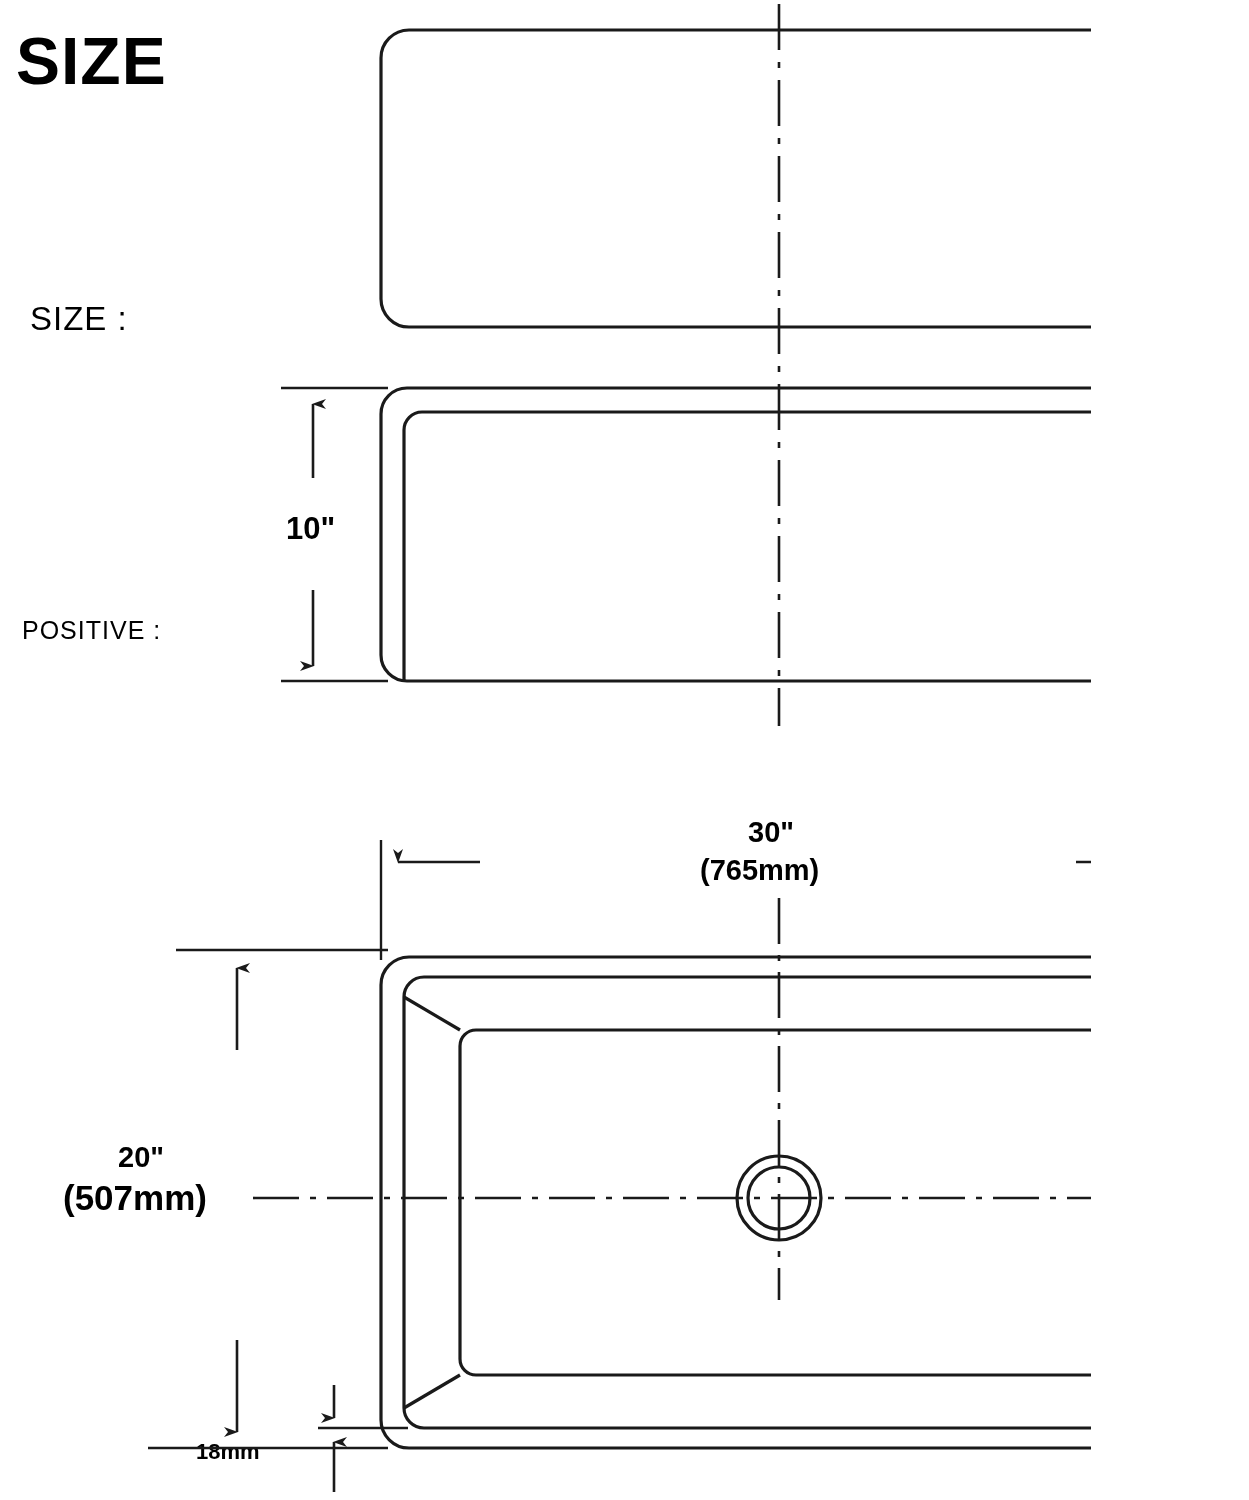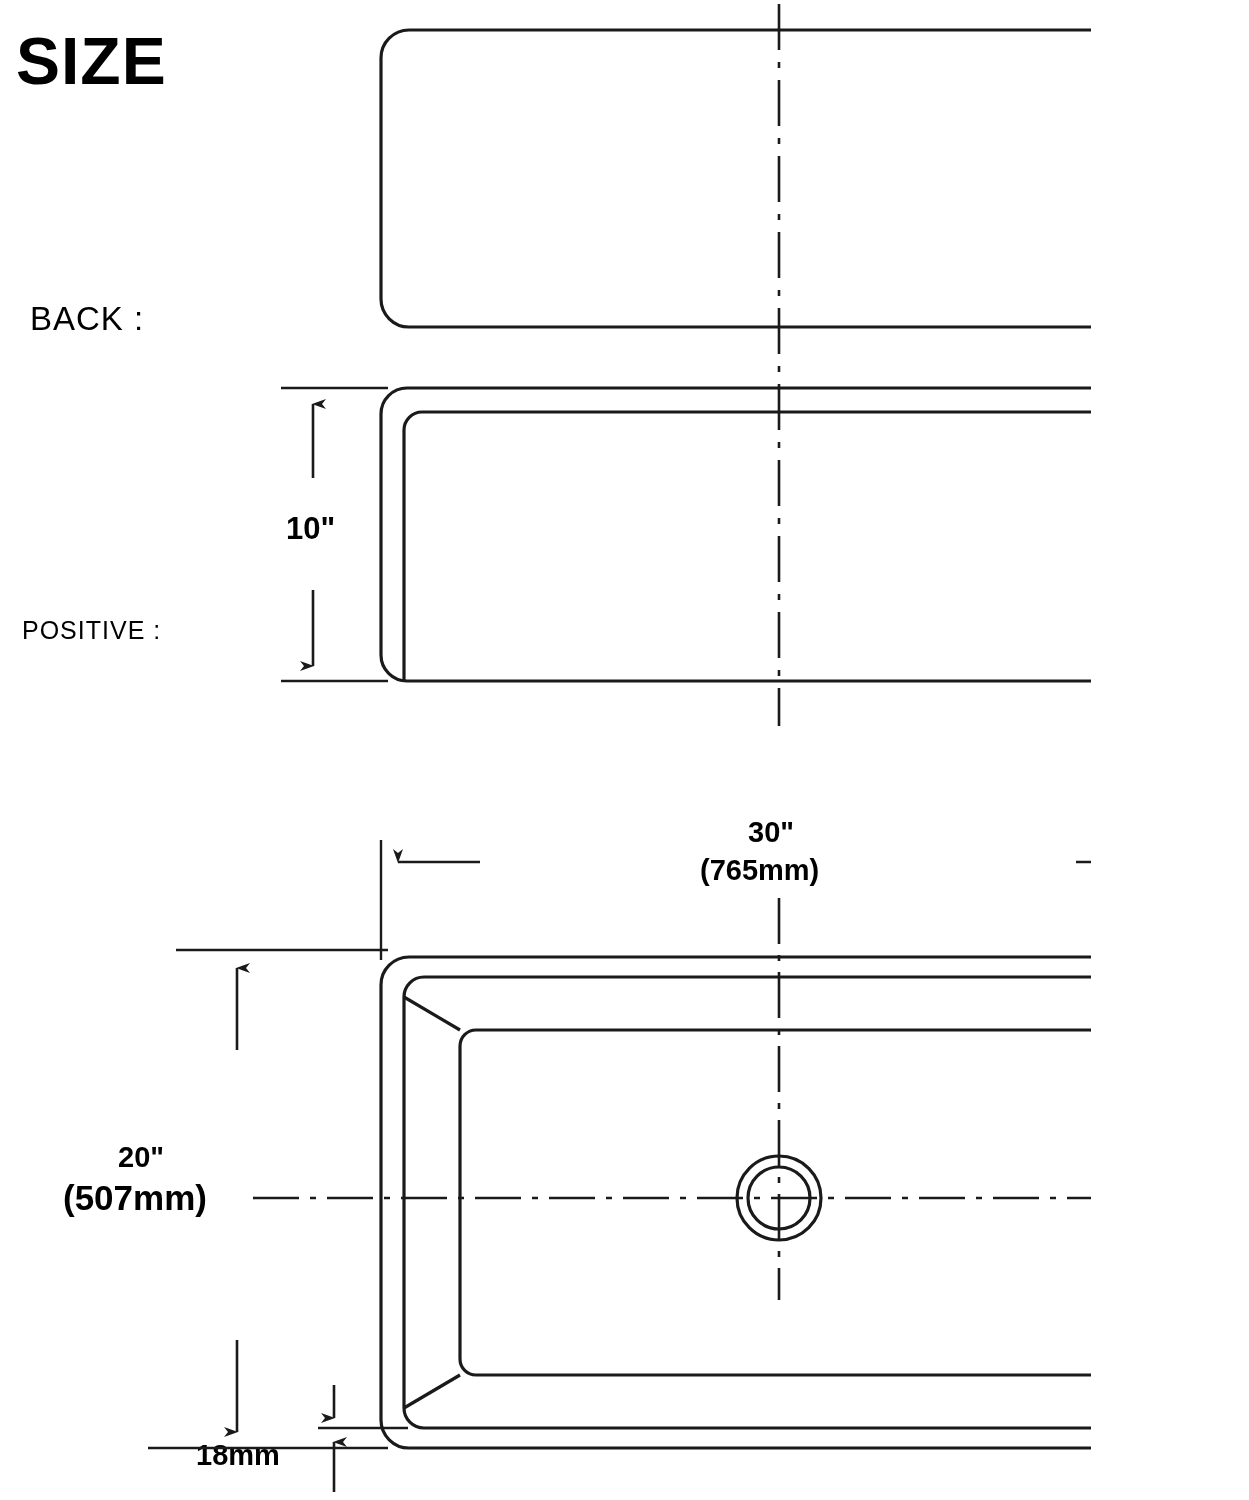--- a/index.html
+++ b/index.html
@@ -68,38 +68,38 @@
   }
   #dim-20-mm {
     left: 63px;
     top: 1180px;
     font-size: 35px;
     font-weight: 600;
   }
   #dim-18 {
     left: 196px;
     top: 1441px;
-    font-size: 29px;
+    font-size: 22px;
     font-weight: 600;
   }
   svg.overlay {
     position: absolute;
     left: 0;
     top: 0;
     width: 1249px;
     height: 1500px;
   }
 </style>
 </head>
 <body>
 
 <div id="page">
 
   <div class="lbl" id="title">SIZE</div>
-  <div class="lbl" id="back-label">BACK :</div>
+  <div class="lbl" id="back-label">SIZE :</div>
   <div class="lbl" id="positive-label">POSITIVE :</div>
 
   <div class="lbl" id="dim-10">10"</div>
   <div class="lbl" id="dim-30-in">30"</div>
   <div class="lbl" id="dim-30-mm">(765mm)</div>
   <div class="lbl" id="dim-20-in">20"</div>
   <div class="lbl" id="dim-20-mm">(507mm)</div>
   <div class="lbl" id="dim-18">18mm</div>
 
   <svg class="overlay" viewBox="0 0 1249 1500">

